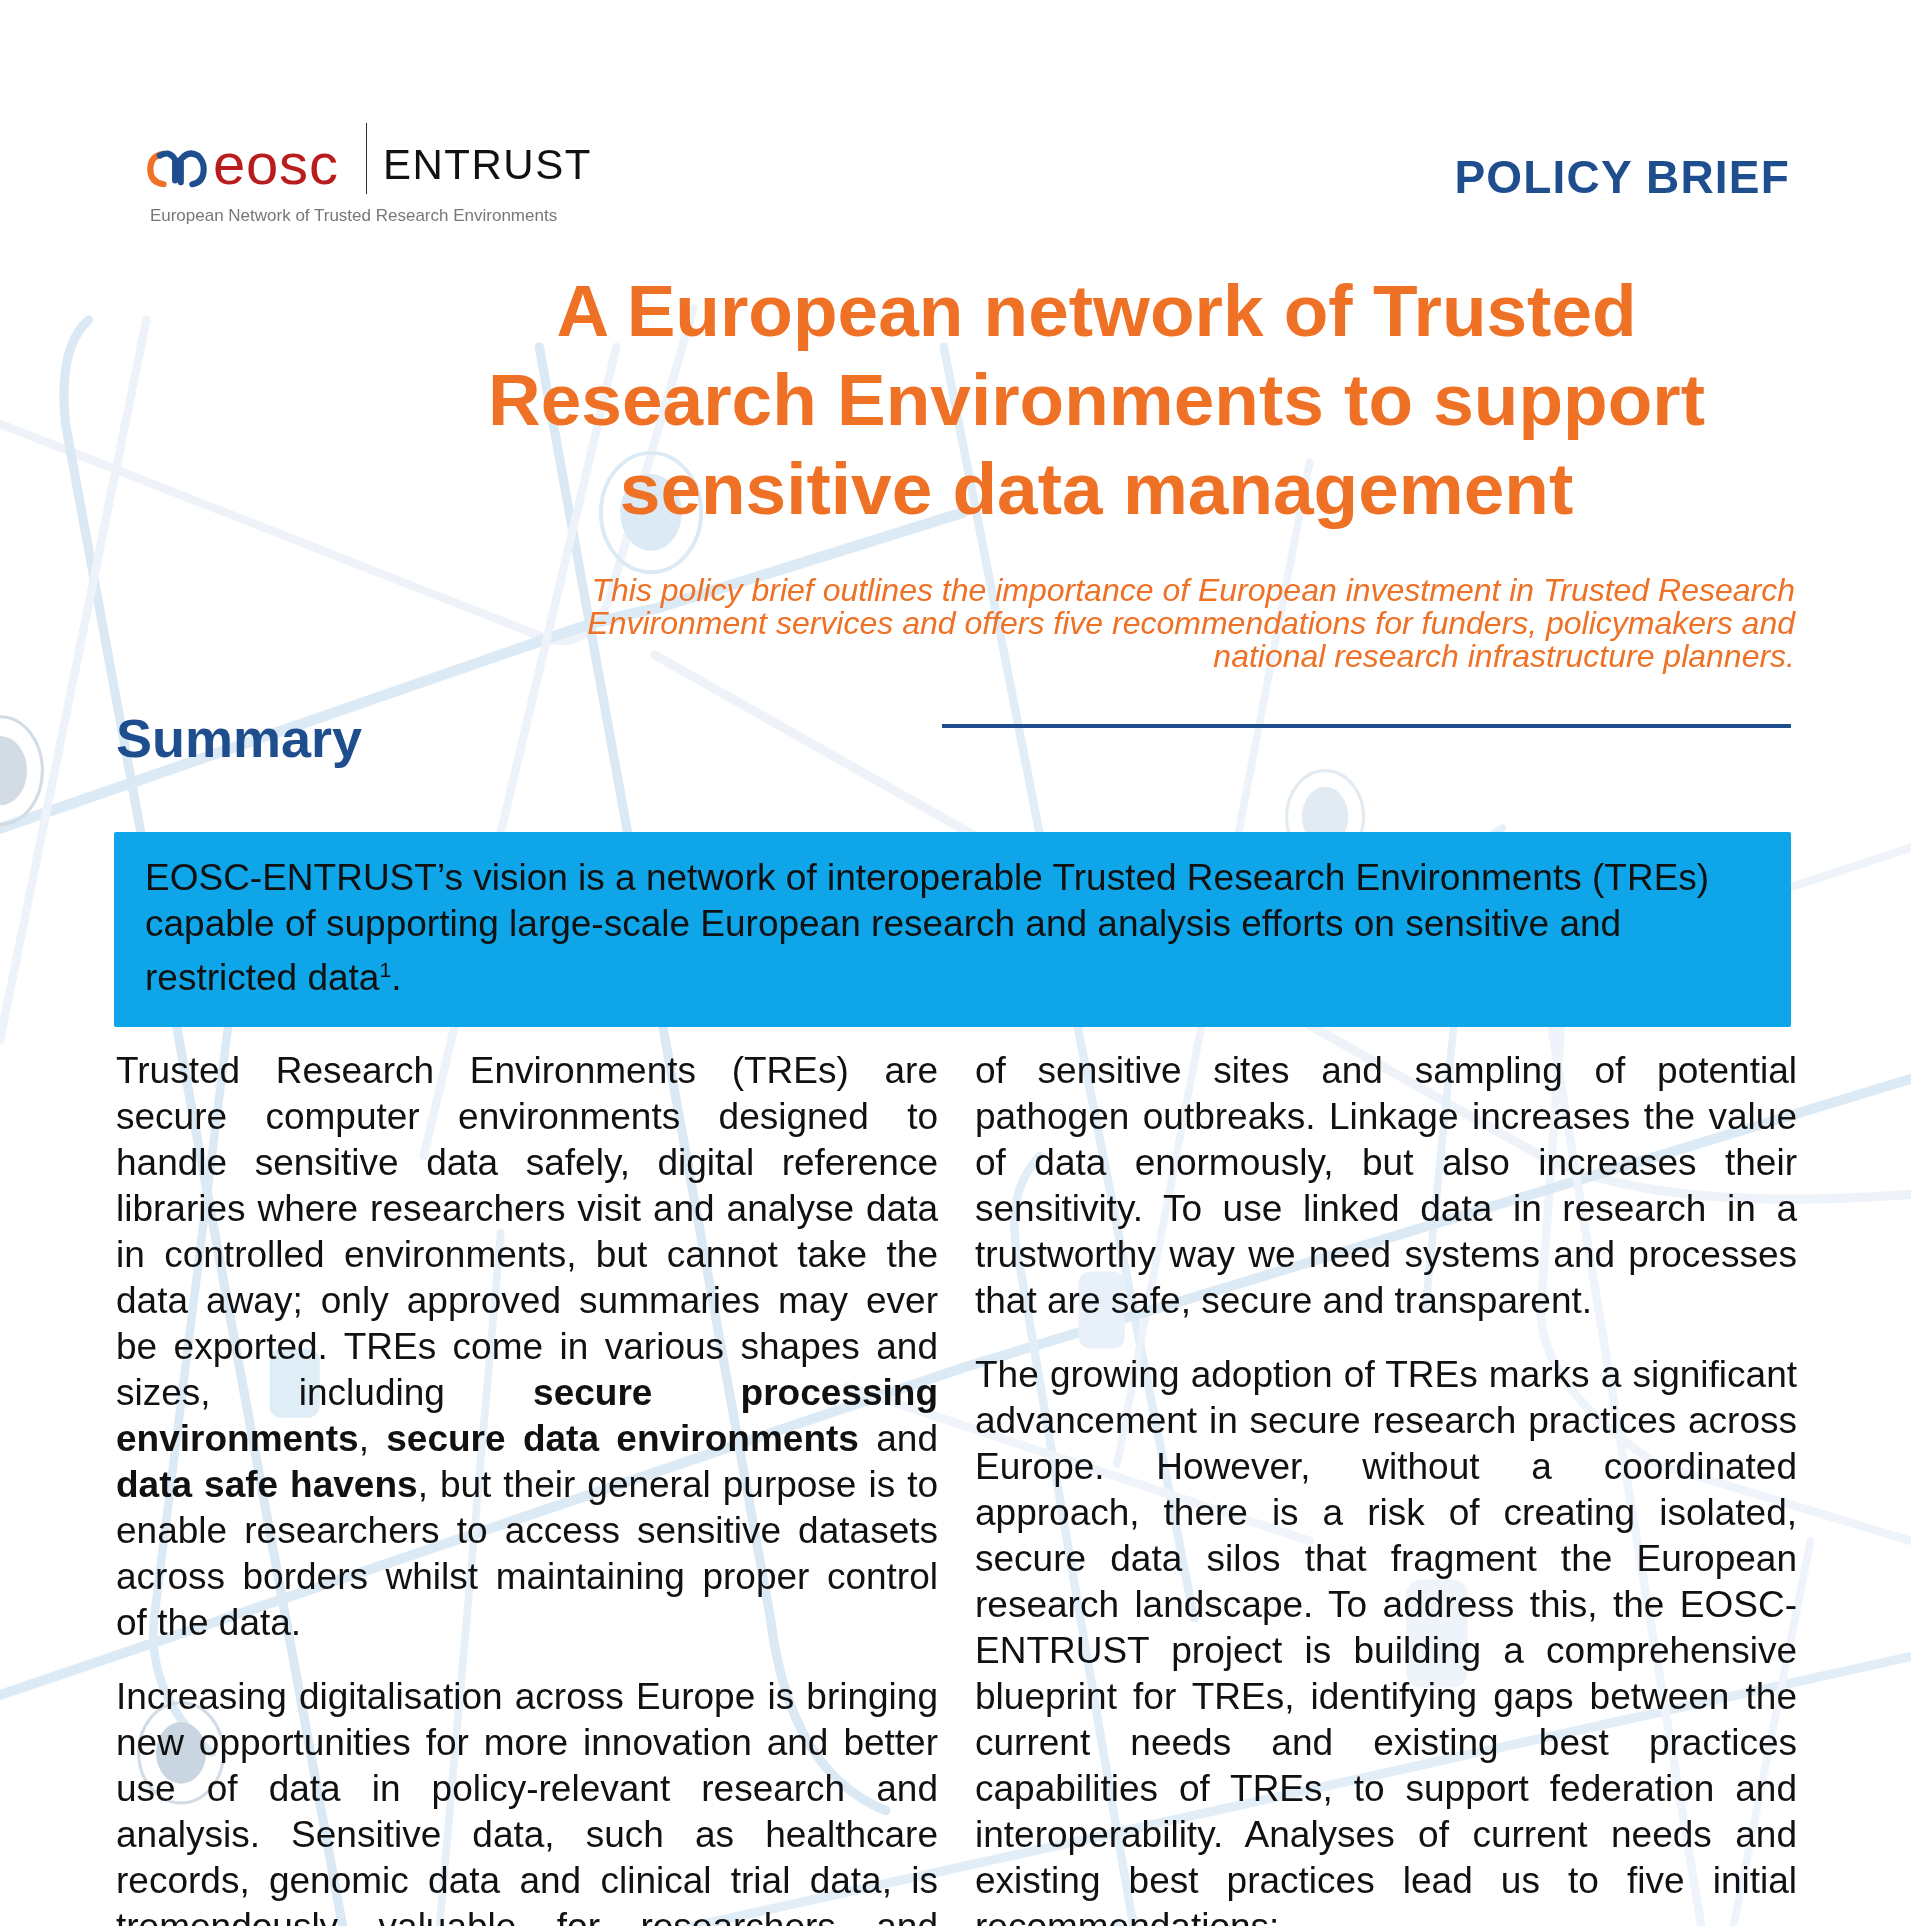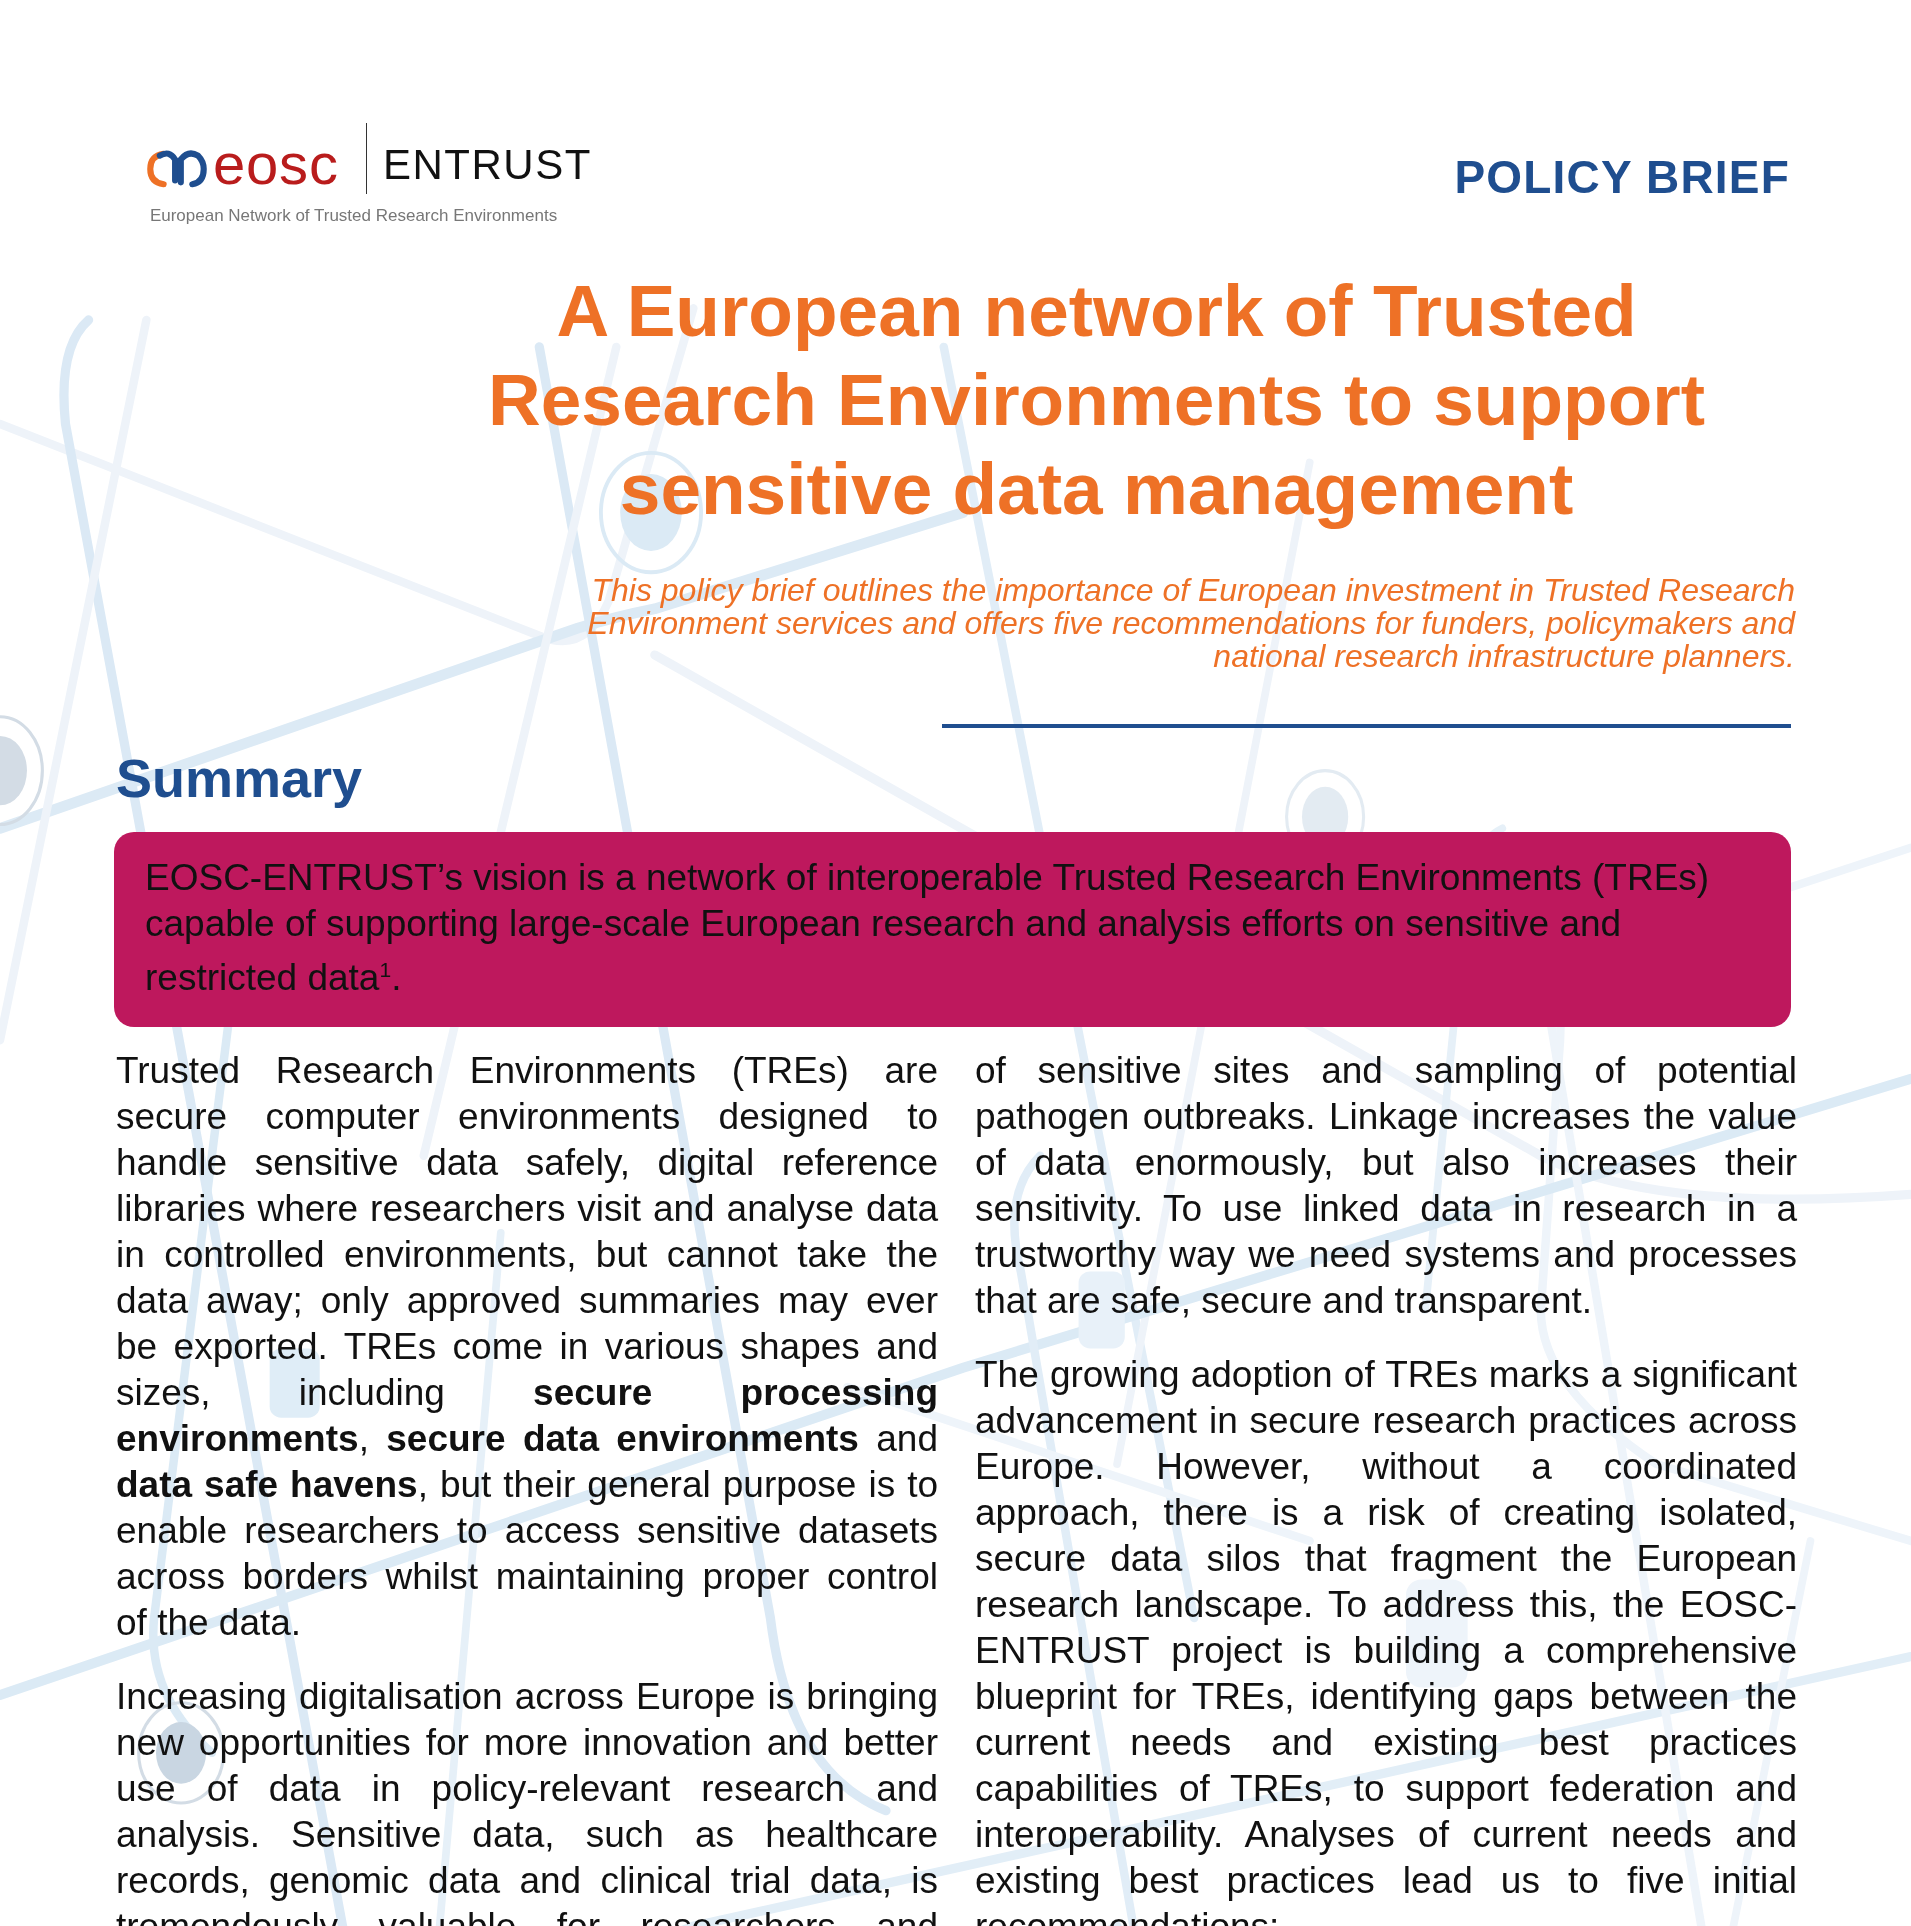--- a/index.html
+++ b/index.html
@@ -15,22 +15,22 @@
   .logo-divider { position:absolute; left:220px; top:-3.9px; width:1.2px; height:71px; background:#333; }
   .logo-entrust { position:absolute; left:237px; top:17.3px; font-size:42px; color:#111; letter-spacing:1.5px; line-height:1; }
   .logo-tagline { position:absolute; left:3.9px; top:79px; font-size:17px; color:#777; white-space:nowrap; }
 
   .policy-brief { right:121px; top:150px; font-size:46px; font-weight:bold; color:#1f4e8f; letter-spacing:1.2px; text-align:left; }
 
   .title { right:121px; top:266px; width:1387px; text-align:center; font-size:73px; font-weight:bold; color:#ee7126; line-height:89px; }
   .subtitle { right:116px; top:574px; width:1271px; text-align:right; font-size:32px; font-style:italic; color:#ee7126; line-height:33px; }
   .rule { left:942px; top:724px; width:849px; height:3.5px; background:#1f4e8f; }
 
-  .summary-heading { left:116px; top:747px; font-size:54px; font-weight:bold; color:#1f4e8f; }
-  .summary-box { left:114px; top:832px; width:1677px; height:195px; background:#be185d; border-radius:20px; box-sizing:border-box; padding:23px 31px; }
+  .summary-heading { left:116px; top:707px; font-size:54px; font-weight:bold; color:#1f4e8f; }
+  .summary-box { left:114px; top:832px; width:1677px; height:195px; background:#0ea5e9; border-radius:2px; box-sizing:border-box; padding:23px 31px; }
   .summary-text { font-size:37px; line-height:46px; color:#111; }
   .summary-text sup { font-size:21px; }
 
   .col { font-size:37px; line-height:46px; text-align:justify; color:#111; }
   .col p { margin:0 0 28px 0; }
   .col-left { left:116px; top:1048px; width:822px; }
   .col-right { left:975px; top:1048px; width:822px; }
   .col b { font-weight:bold; }
 </style>
 </head>

